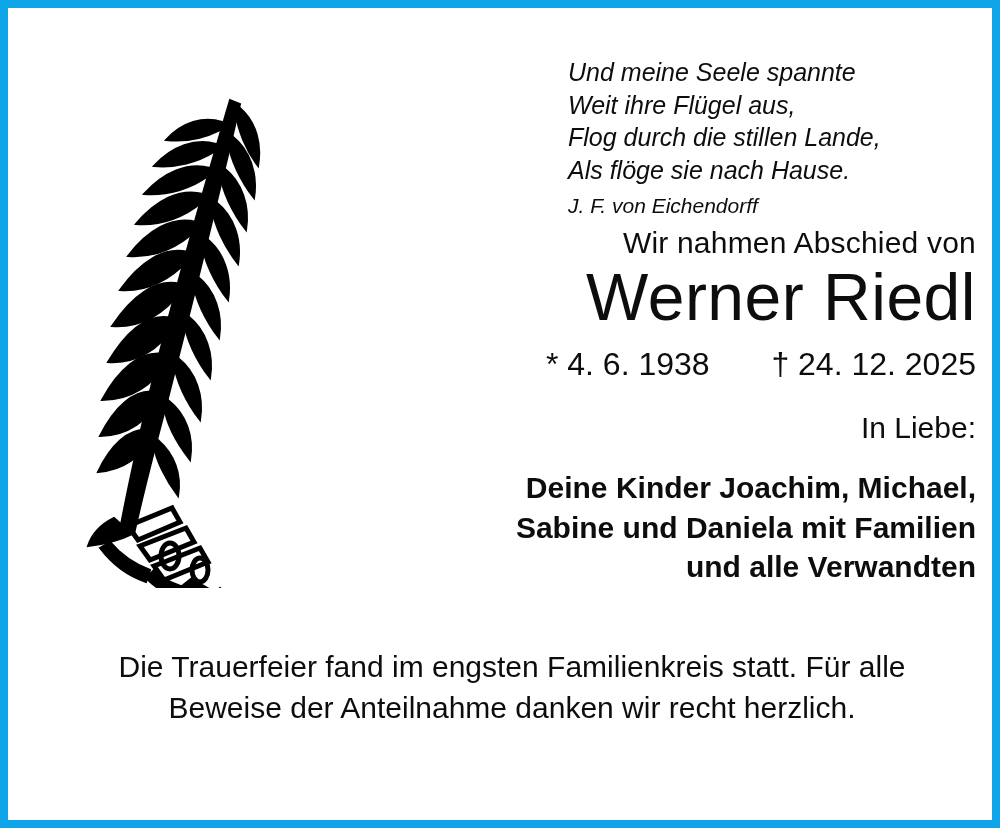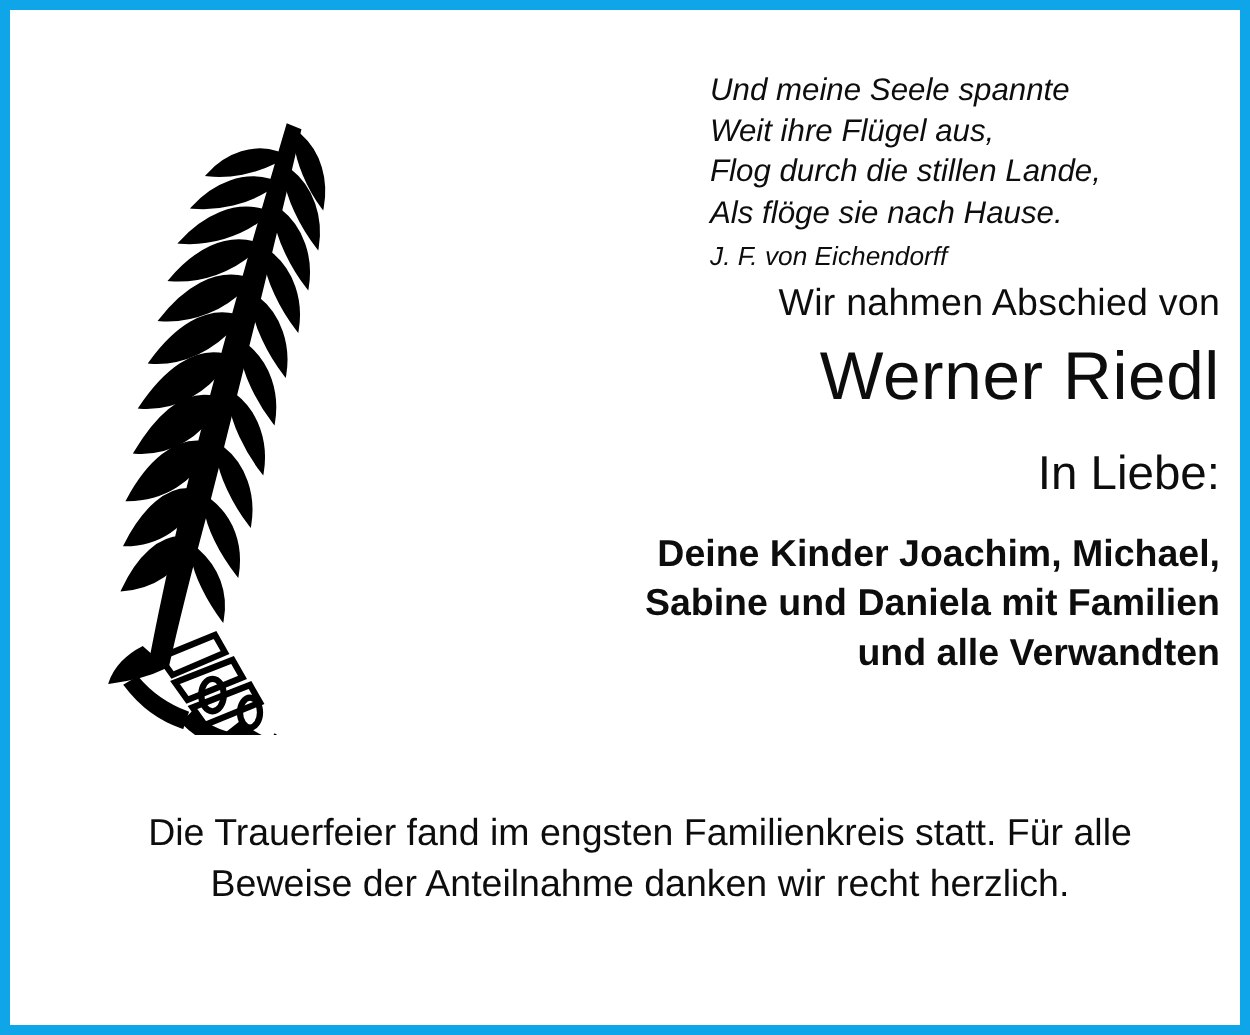--- a/index.html
+++ b/index.html
@@ -71,38 +71,38 @@
     width: 680px;
     text-align: right;
     color: #0d0d0d;
   }
   .farewell {
     font-size: 30px;
     line-height: 1.1;
     letter-spacing: 0.2px;
   }
   .name {
-    margin-top: 14px;
-    font-size: 54px;
+    margin-top: 4px;
+    font-size: 66px;
     line-height: 1.05;
     letter-spacing: 0.5px;
     white-space: nowrap;
   }
   .dates {
     margin-top: 14px;
     font-size: 32px;
     white-space: nowrap;
   }
   .dates .gap {
     display: inline-block;
     width: 44px;
   }
   .inlove {
     margin-top: 28px;
-    font-size: 38px;
+    font-size: 30px;
   }
   .family {
     margin-top: 23px;
     font-weight: bold;
     font-size: 30px;
     line-height: 1.32;
   }
 
   
   .closing {
@@ -169,20 +169,25 @@
       <div class="line">Und meine Seele spannte</div>
       <div class="line">Weit ihre Flügel aus,</div>
       <div class="line">Flog durch die stillen Lande,</div>
       <div class="line">Als flöge sie nach Hause.</div>
       <div class="poem-author">J. F. von Eichendorff</div>
     </div>
 
     <div class="center-col">
       <div class="farewell">Wir nahmen Abschied von</div>
       <div class="name">Werner Riedl</div>
+      <div class="dates">
+        <span>* 4. 6. 1938</span>
+        <span class="gap"></span>
+        <span>† 24. 12. 2025</span>
+      </div>
       <div class="inlove">In Liebe:</div>
       <div class="family">
         <div>Deine Kinder Joachim, Michael,</div>
         <div>Sabine und Daniela mit Familien</div>
         <div>und alle Verwandten</div>
       </div>
     </div>
 
     <div class="closing">Die Trauerfeier fand im engsten Familienkreis statt. Für alle Beweise der Anteilnahme danken wir recht herzlich.</div>
 

